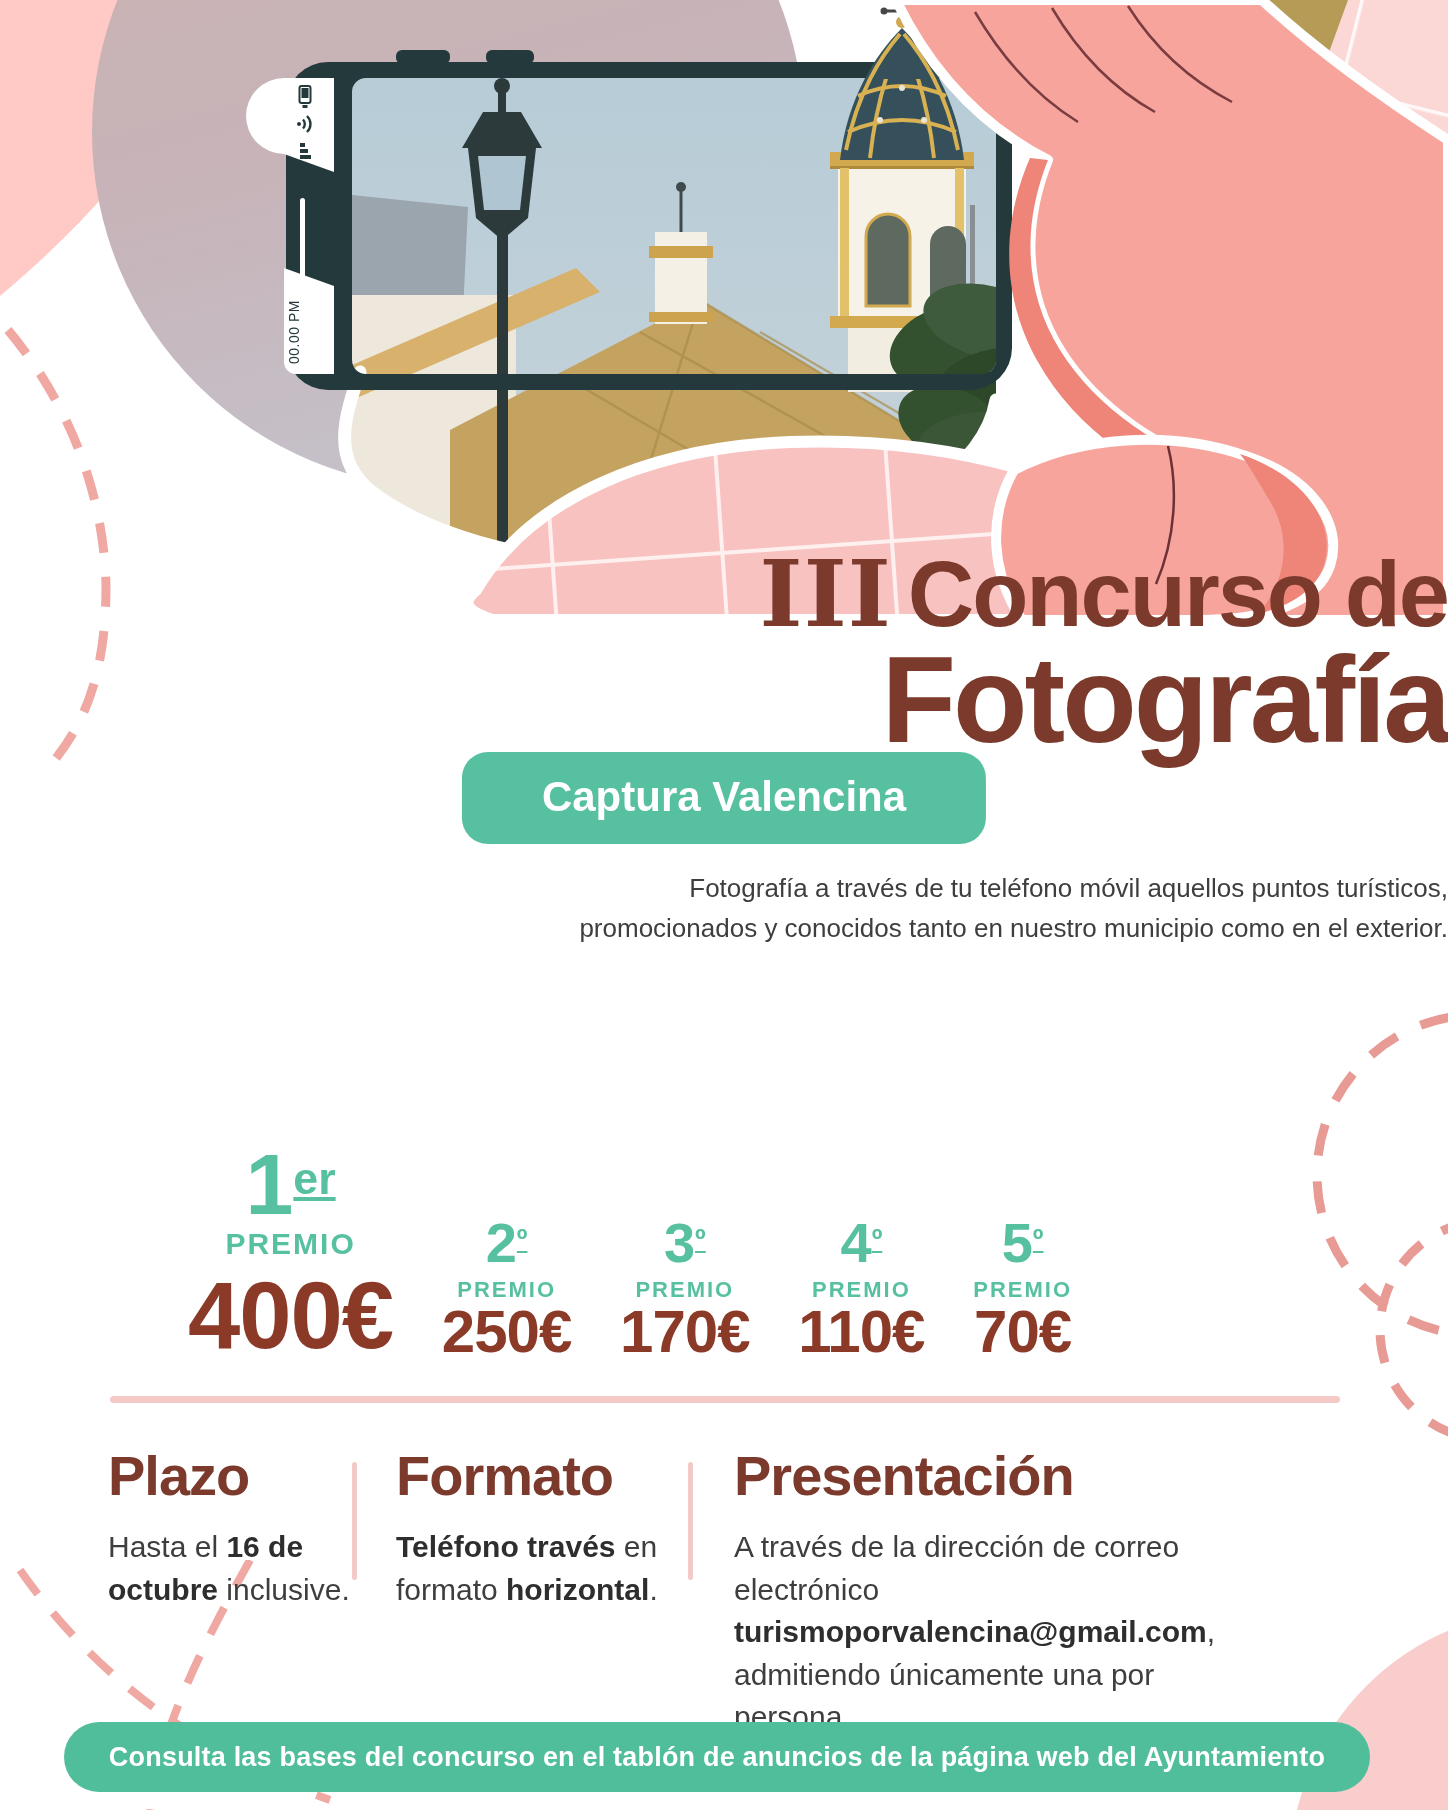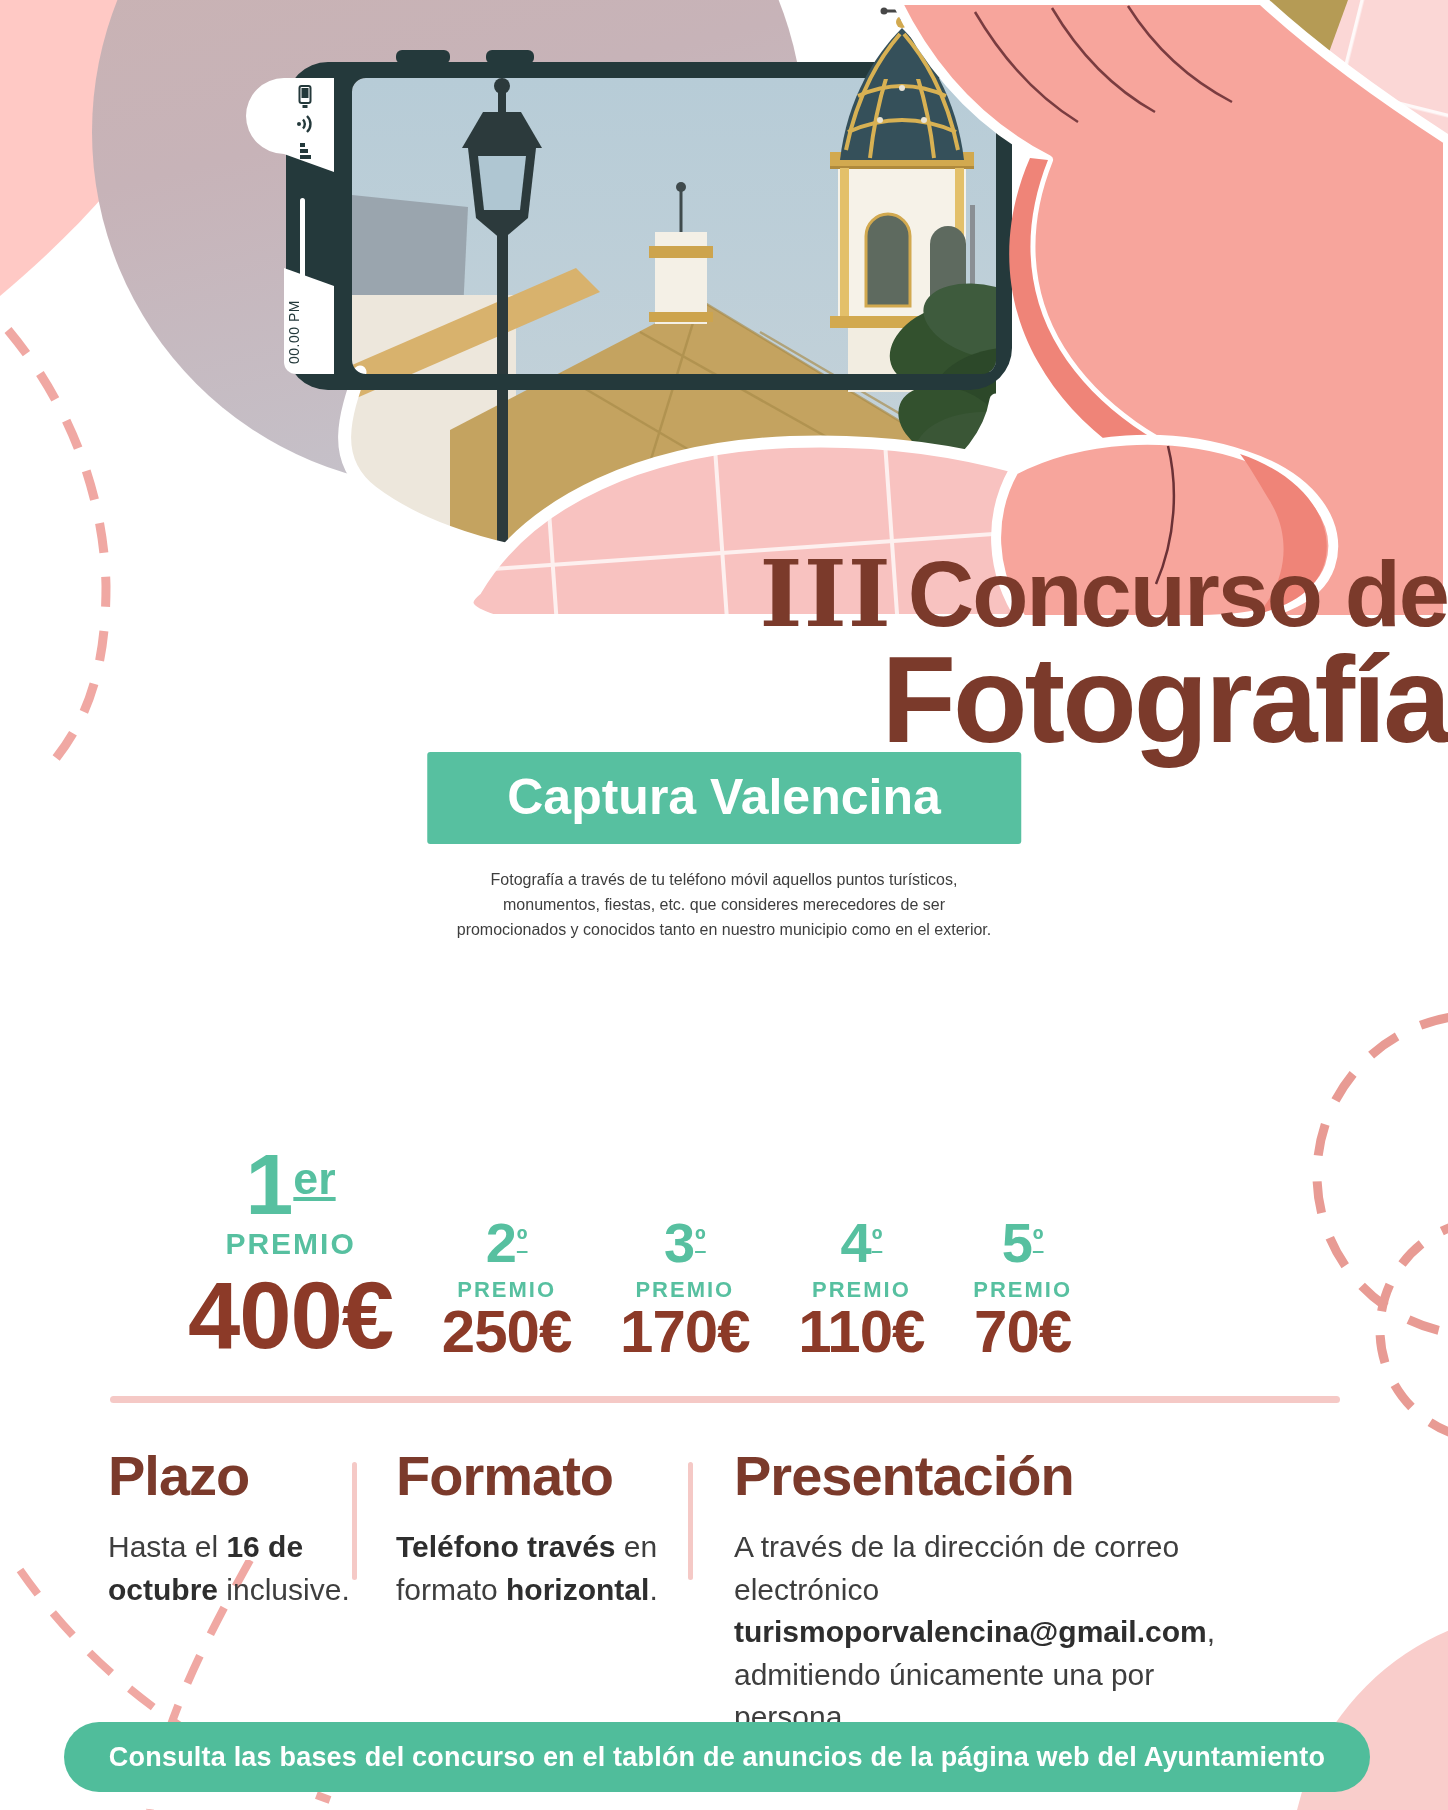--- a/index.html
+++ b/index.html
@@ -14,24 +14,24 @@
   .deco{position:absolute;z-index:1;pointer-events:none;}
   .circle-br{position:absolute;left:1290px;top:1610px;width:520px;height:520px;border-radius:50%;
     background:var(--pinklight);z-index:1;}
 
   .title-wrap{position:absolute;top:548px;left:0;right:0;text-align:right;color:var(--brown);z-index:3;}
   .t1{font-size:92px;font-weight:bold;letter-spacing:-2px;line-height:1;}
   .t1 .numeral{font-family:"DejaVu Serif",serif;letter-spacing:1px;margin-right:16px;}
   .t2{font-size:122px;font-weight:bold;letter-spacing:-3px;line-height:.92;margin-top:4px;}
 
   .badge{position:absolute;top:752px;left:50%;transform:translateX(-50%);background:var(--green);
-    color:#fff;font-size:50px;font-weight:bold;padding:0 80px;height:92px;line-height:90px;
-    border-radius:3px;z-index:3;white-space:nowrap;}
-
-  .intro{position:absolute;top:868px;left:0;width:100%;text-align:center;font-size:16px;
+    color:#fff;font-size:42px;font-weight:bold;padding:0 80px;height:92px;line-height:90px;
+    border-radius:26px;z-index:3;white-space:nowrap;}
+
+  .intro{position:absolute;top:868px;left:0;width:100%;text-align:right;font-size:26px;
     line-height:1.55;color:var(--textdark);z-index:3;}
 
   .prizes{position:absolute;top:1118px;left:188px;width:884px;height:242px;display:flex;
     justify-content:space-between;align-items:flex-end;z-index:3;}
   .prize{display:flex;flex-direction:column;align-items:center;}
   .prize-rank{color:var(--green);font-weight:bold;font-size:56px;line-height:.85;}
   .rank-ord{font-size:.52em;vertical-align:.45em;text-decoration:underline;}
   .prize-label{color:var(--green);font-weight:bold;font-size:22px;letter-spacing:2px;margin-top:10px;}
   .prize-amount{color:var(--amount);font-weight:bold;font-size:60px;letter-spacing:-1px;line-height:.95;}
   .prize.featured .prize-rank{font-size:86px;}
@@ -219,21 +219,20 @@
     <div class="t1">
       <span class="numeral">III</span><span>Concurso de</span>
     </div>
     <div class="t2">Fotografía</div>
   </div>
 
   <div class="badge">Captura Valencina</div>
 
   <div class="intro">
     <div>Fotografía a través de tu teléfono móvil aquellos puntos turísticos,</div>
-    <div>monumentos, fiestas, etc. que consideres merecedores de ser</div>
     <div>promocionados y conocidos tanto en nuestro municipio como en el exterior.</div>
   </div>
 
   <div class="prizes">
     <div class="prize featured">
       <div class="prize-rank"><span class="rank-num">1</span><span class="rank-ord">er</span></div>
       <div class="prize-label">PREMIO</div>
       <div class="prize-amount">400€</div>
     </div>
 

